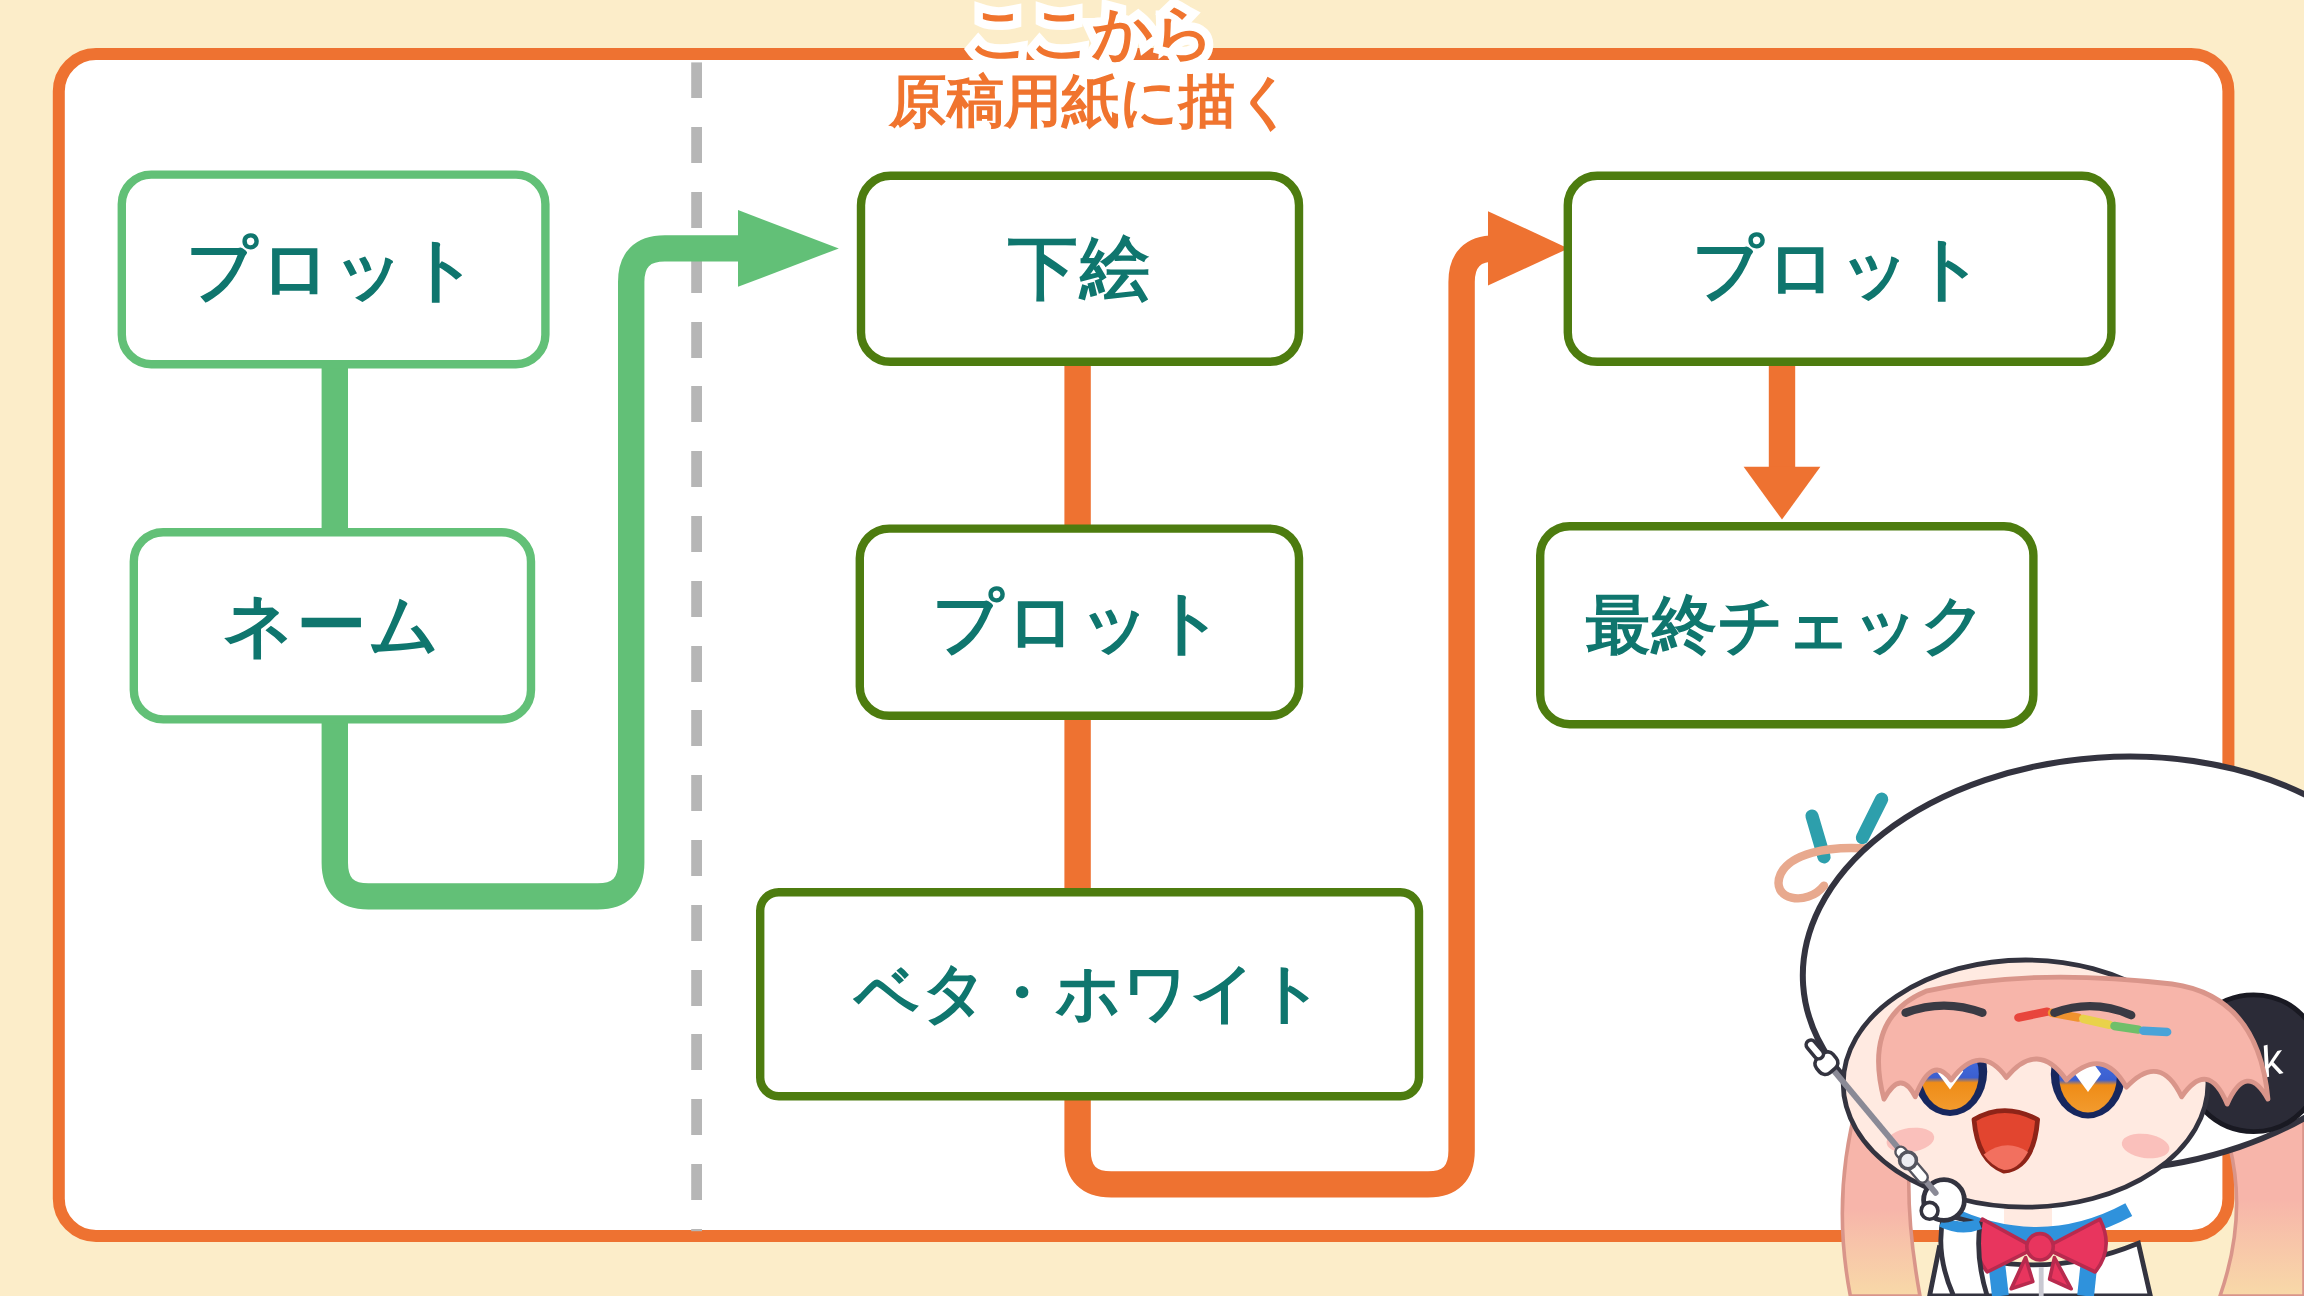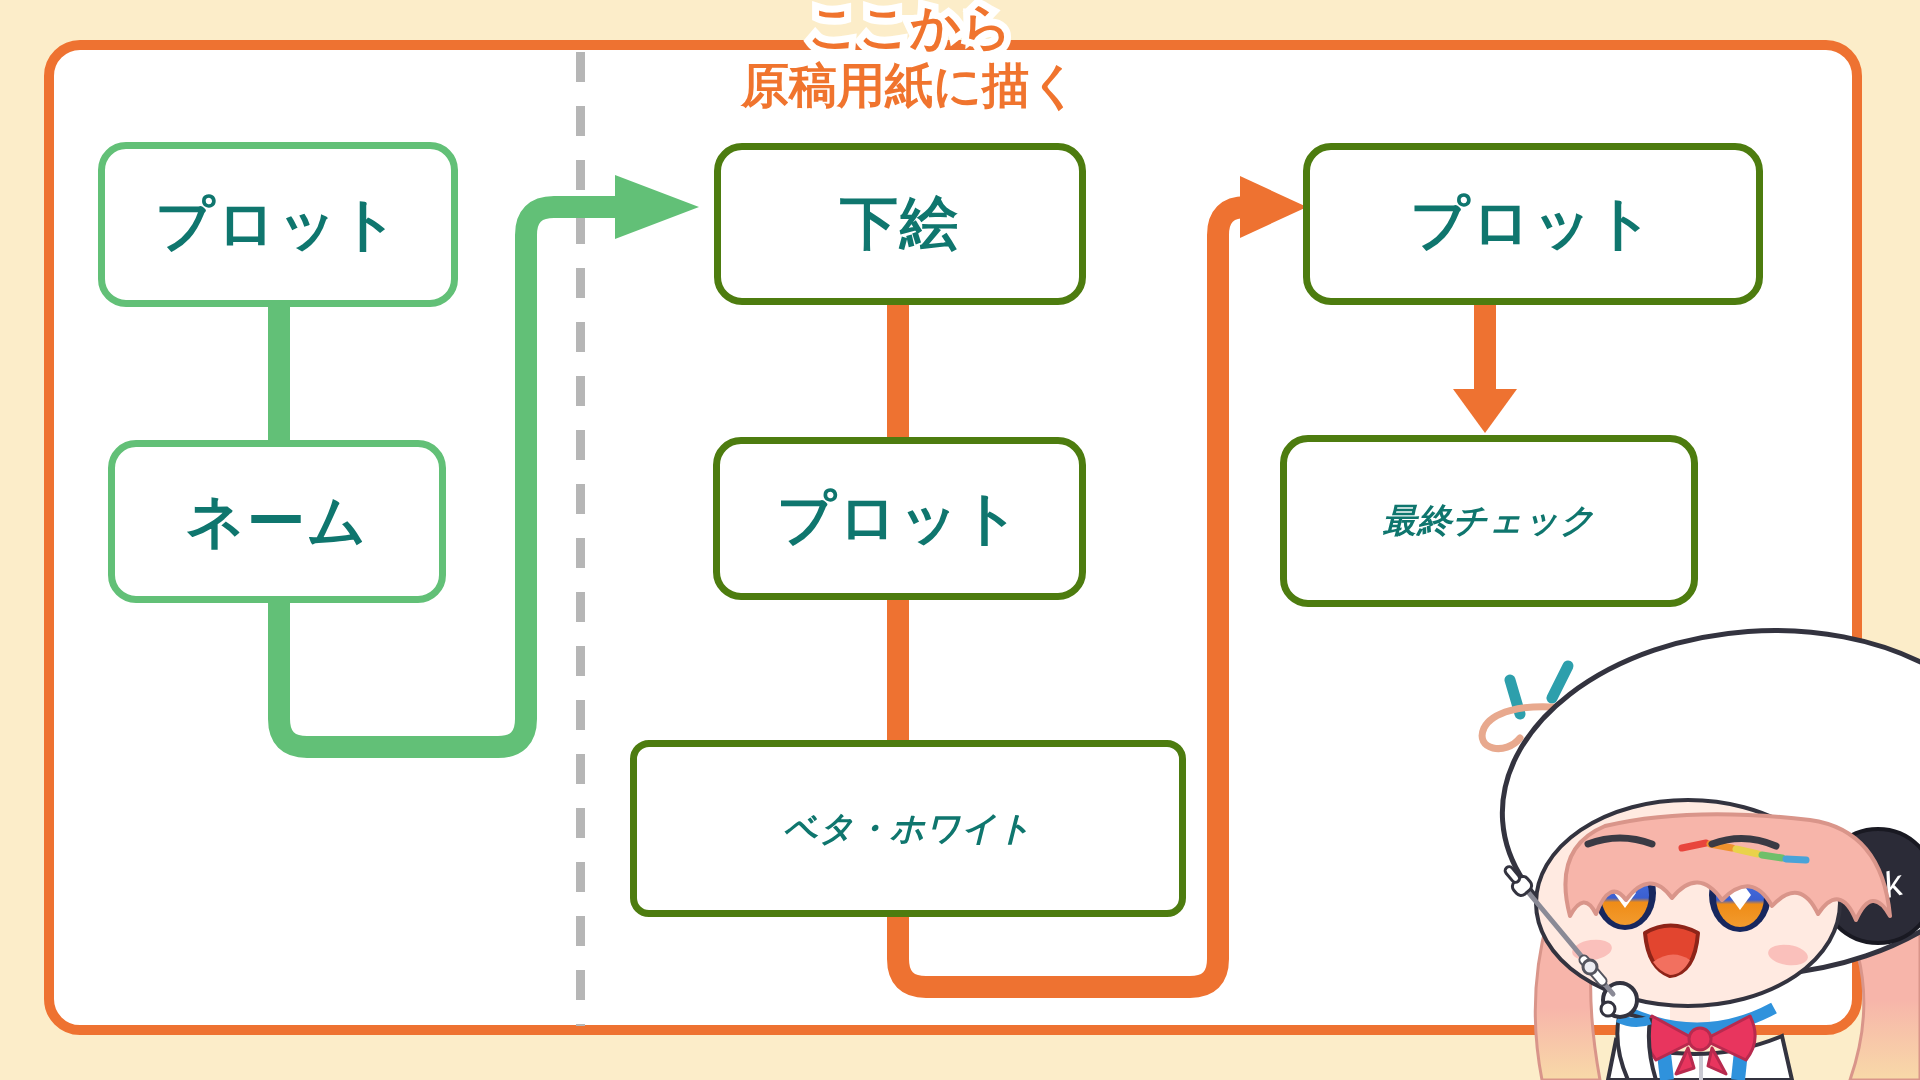--- a/index.html
+++ b/index.html
@@ -21,21 +21,21 @@
   svg.connectors{position:absolute;left:0;top:0;z-index:3;pointer-events:none;}
   .box{
     position:absolute;background:#ffffff;display:flex;align-items:center;justify-content:center;
     z-index:4;box-sizing:border-box;
   }
   .box.green{border:7px solid #62c077;border-radius:28px;}
   .box.orange{border:7px solid #4d7c0f;border-radius:28px;}
   .step-label{
     color:#0f766e;font-weight:bold;font-size:58px;letter-spacing:2px;white-space:nowrap;
   }
-  .step-label.small{font-size:34px;letter-spacing:1px;font-style:italic;}
+  .step-label.small{font-size:54px;letter-spacing:1px;}
   .title{
     position:absolute;left:540px;top:0px;width:740px;text-align:center;z-index:5;
     font-weight:bold;line-height:1.1;
   }
   .title .line{position:relative;height:58px;font-family:Liberation Serif, serif;}
   .title .line.l2{height:62px;margin-top:2px;font-size:48px;}
   .title .line.l1{font-size:50px;}
   .title .stroke{
     position:absolute;left:0;right:0;top:0;color:#ffffff;
     -webkit-text-stroke:14px #ffffff;

